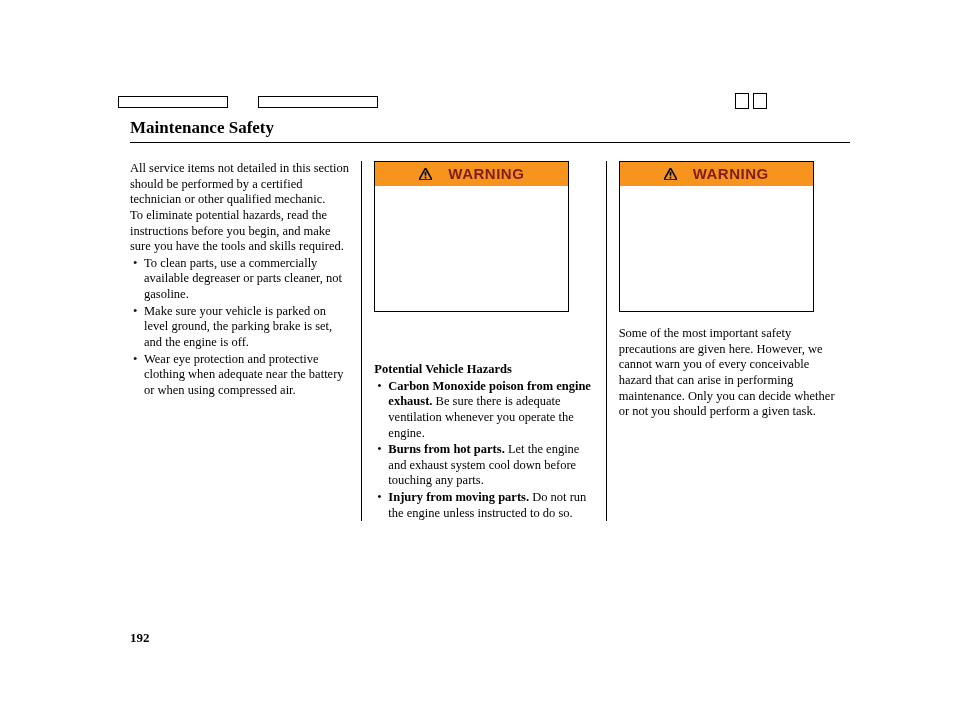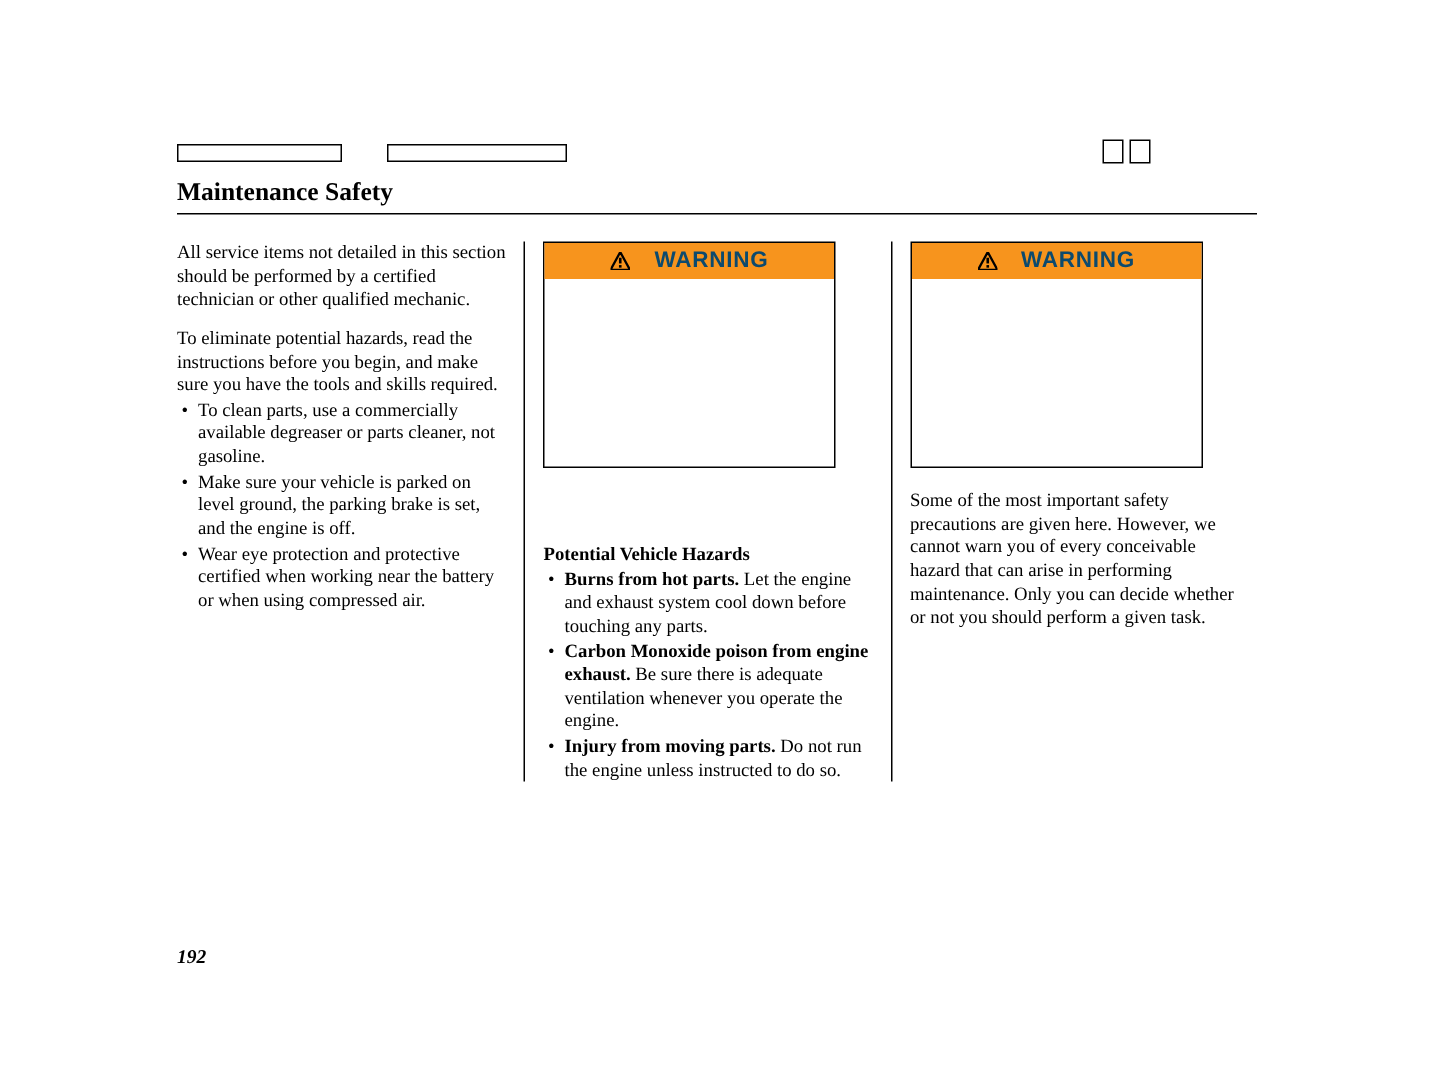--- a/index.html
+++ b/index.html
@@ -7,21 +7,21 @@
     font-family: Georgia, 'Times New Roman', serif;
     background: #fff;
     color: #000;
     width: 954px;
     height: 710px;
     position: relative;
     overflow: hidden;
   }
   .page {
     position: absolute;
-    left: 118px;
+    left: 130px;
     top: 90px;
     width: 720px;
   }
   .crop-marks {
     position: absolute;
     border: 1px solid #000;
   }
   .cm1 { left: 118px; top: 96px; width: 110px; height: 12px; }
   .cm2 { left: 258px; top: 96px; width: 120px; height: 12px; }
   .cm3 { left: 735px; top: 93px; width: 14px; height: 16px; }
@@ -72,21 +72,21 @@
     left: 3px;
     top: 0;
   }
   .warning-box {
     border: 1.5px solid #000;
     width: 195px;
     margin-bottom: 14px;
   }
   .warning-header {
     background: #f7941d;
-    color: #0c4a6e;
+    color: #7f1d1d;
     height: 24px;
     display: flex;
     align-items: center;
     justify-content: center;
     font-family: Arial, Helvetica, sans-serif;
     font-weight: 900;
     font-size: 15px;
     letter-spacing: 0.5px;
     gap: 16px;
   }
@@ -95,23 +95,22 @@
     height: 12px;
   }
   .warning-body {
     height: 125px;
   }
   .page-num {
     position: absolute;
     top: 540px;
     font-weight: bold;
     font-size: 13px;
-    font-style: italic;
   }
-  .p1 { margin-bottom: 10px; }
+  .p1 { }
   .p2 { margin-top: 13px; }
 </style>
 </head>
 <body>
 
 <div class="crop-marks cm1"></div>
 <div class="crop-marks cm2"></div>
 <div class="crop-marks cm3"></div>
 <div class="crop-marks cm4"></div>
 
@@ -121,42 +120,42 @@
   </div>
 
   <div class="columns">
 
     <div class="col">
       <p class="p1">All service items not detailed in this section should be performed by a certified technician or other qualified mechanic.</p>
       <p>To eliminate potential hazards, read the instructions before you begin, and make sure you have the tools and skills required.</p>
       <ul>
         <li>To clean parts, use a commercially available degreaser or parts cleaner, not gasoline.</li>
         <li>Make sure your vehicle is parked on level ground, the parking brake is set, and the engine is off.</li>
-        <li>Wear eye protection and protective certified when working near the battery or when using compressed air.</li>
+        <li>Wear eye protection and protective clothing when adequate near the battery or when using compressed air.</li>
       </ul>
     </div>
 
     <div class="col">
       <div class="warning-box">
         <div class="warning-header">
           <svg viewBox="0 0 12 11">
               <path d="M6 0 L12 11 L0 11 Z" fill="none" stroke="#000" stroke-width="1.4"></path>
               <rect x="5.2" y="3.5" width="1.6" height="3.5" fill="#000"></rect>
               <rect x="5.2" y="8" width="1.6" height="1.6" fill="#000"></rect>
             </svg>
           <span>WARNING</span>
         </div>
         <div class="warning-body"></div>
       </div>
 
       <div style="height:30px"></div>
       <div class="sub-head">Potential Vehicle Hazards</div>
       <ul>
+        <li><b>Carbon Monoxide poison from engine exhaust.</b><span> Be sure there is adequate ventilation whenever you operate the engine.</span></li>
         <li><b>Burns from hot parts.</b><span> Let the engine and exhaust system cool down before touching any parts.</span></li>
-        <li><b>Carbon Monoxide poison from engine exhaust.</b><span> Be sure there is adequate ventilation whenever you operate the engine.</span></li>
         <li><b>Injury from moving parts.</b><span> Do not run the engine unless instructed to do so.</span></li>
       </ul>
     </div>
 
     <div class="col">
       <div class="warning-box">
         <div class="warning-header">
           <svg viewBox="0 0 12 11">
               <path d="M6 0 L12 11 L0 11 Z" fill="none" stroke="#000" stroke-width="1.4"></path>
               <rect x="5.2" y="3.5" width="1.6" height="3.5" fill="#000"></rect>

